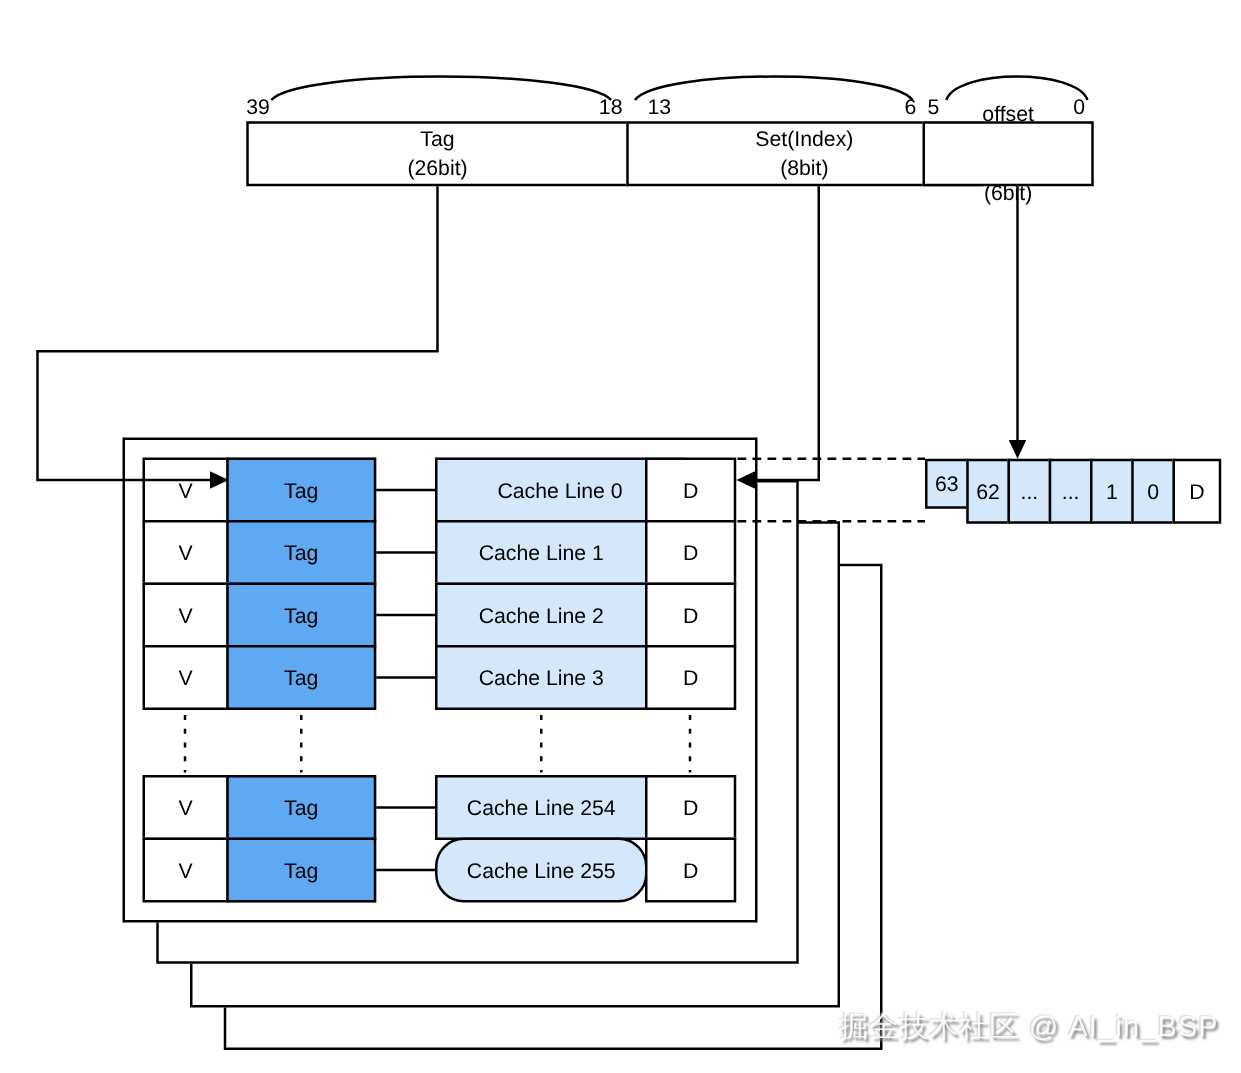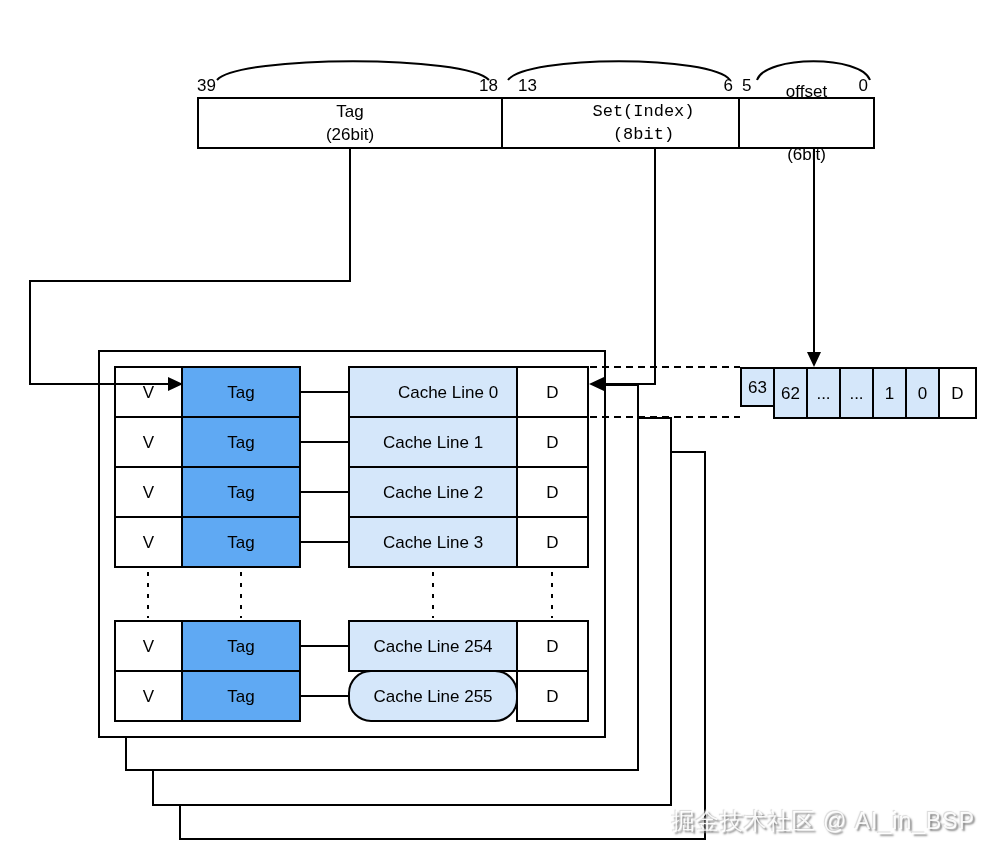--- a/index.html
+++ b/index.html
@@ -56,21 +56,21 @@
   <div class="bitnum" style="left:448px;top:76px;width:50px;text-align:right;">18</div>
   <div class="bitnum" style="left:505px;top:76px;width:42px;text-align:left;margin-left:13px;">13</div>
   <div class="bitnum" style="left:693px;top:76px;width:40px;text-align:right;">6</div>
   <div class="bitnum" style="left:742px;top:76px;width:30px;text-align:left;">5</div>
   <div class="bitnum" style="left:828px;top:76px;width:40px;text-align:right;">0</div>
 
   <div class="field blue" style="left:197px;top:97px;width:306px;height:52px;">
     <div>Tag</div>
     <div>(26bit)</div>
   </div>
-  <div class="field" style="left:501px;top:97px;width:285px;height:52px;font-family:Liberation Mono, monospace;">
+  <div class="field" style="left:501px;top:97px;width:285px;height:52px;">
     <div>Set(Index)</div>
     <div>(8bit)</div>
   </div>
   <div class="field" style="left:738px;top:97px;width:137px;height:52px;gap:40px;">
     <div>offset</div>
     <div>(6bit)</div>
   </div>
 
   <div class="cell" style="left:114px;top:366px;width:69px;height:52px;">V</div>
   <div class="cell blue" style="left:181px;top:366px;width:120px;height:52px;">Tag</div>

